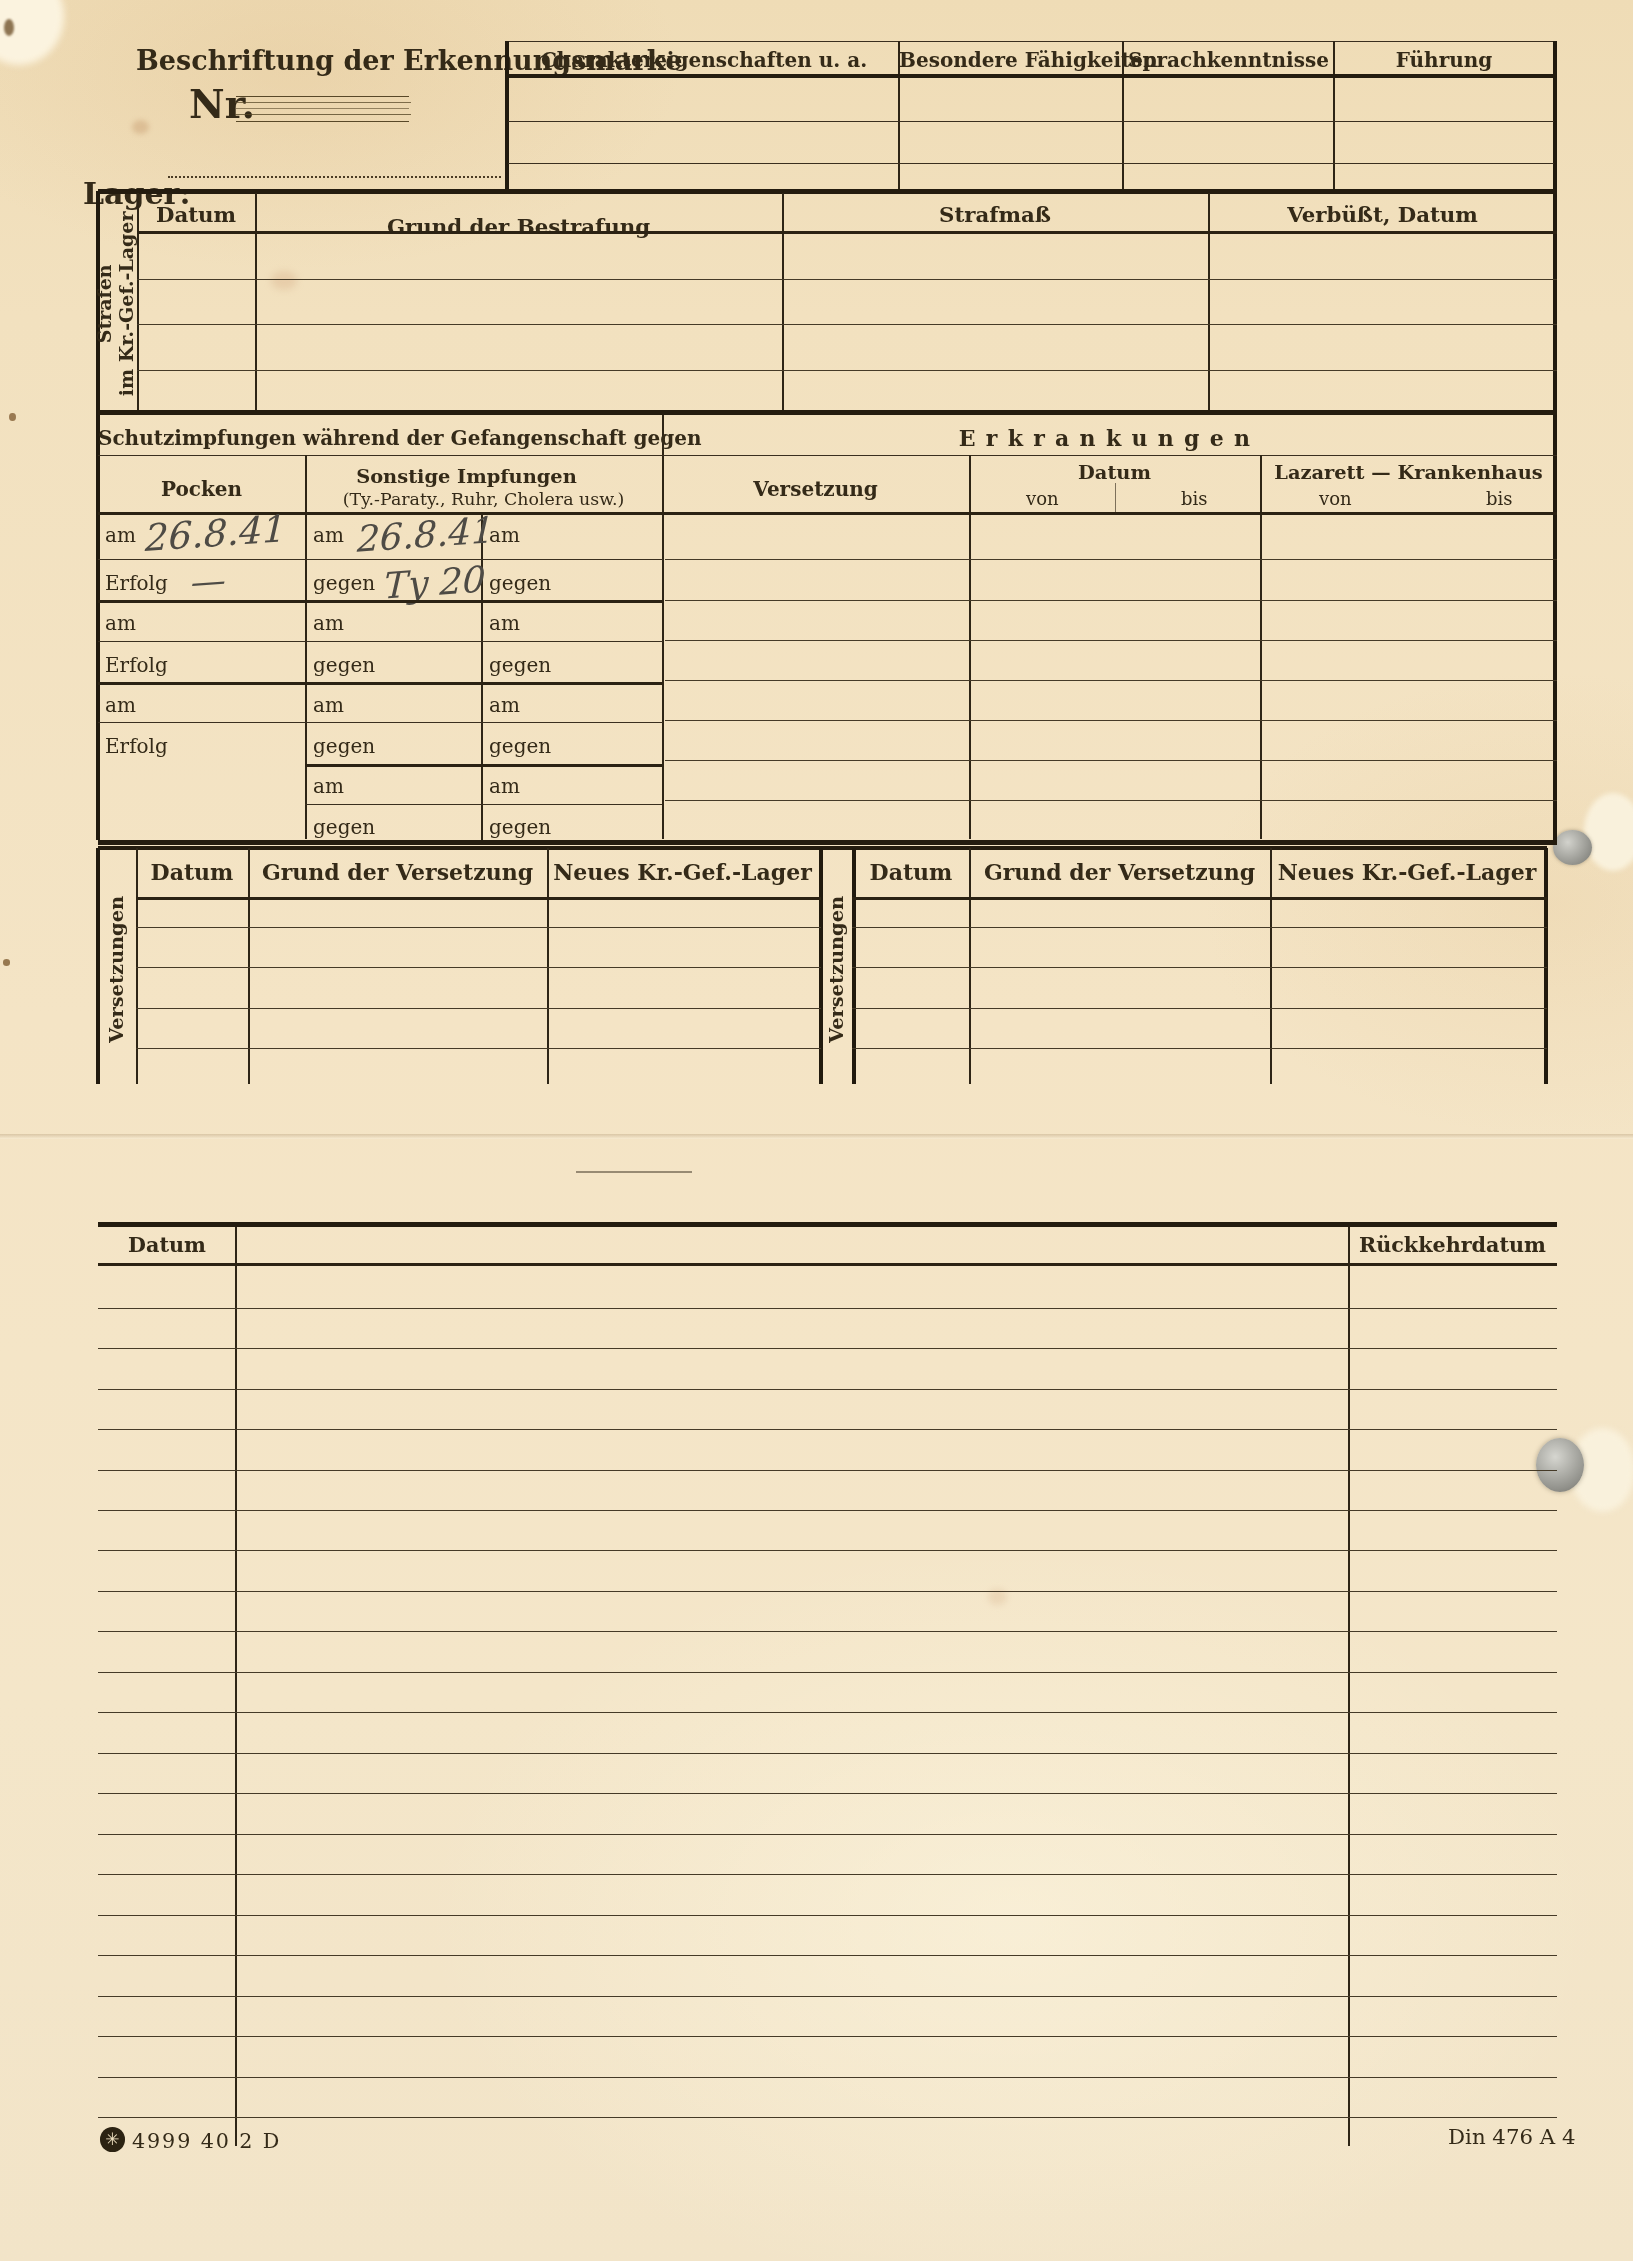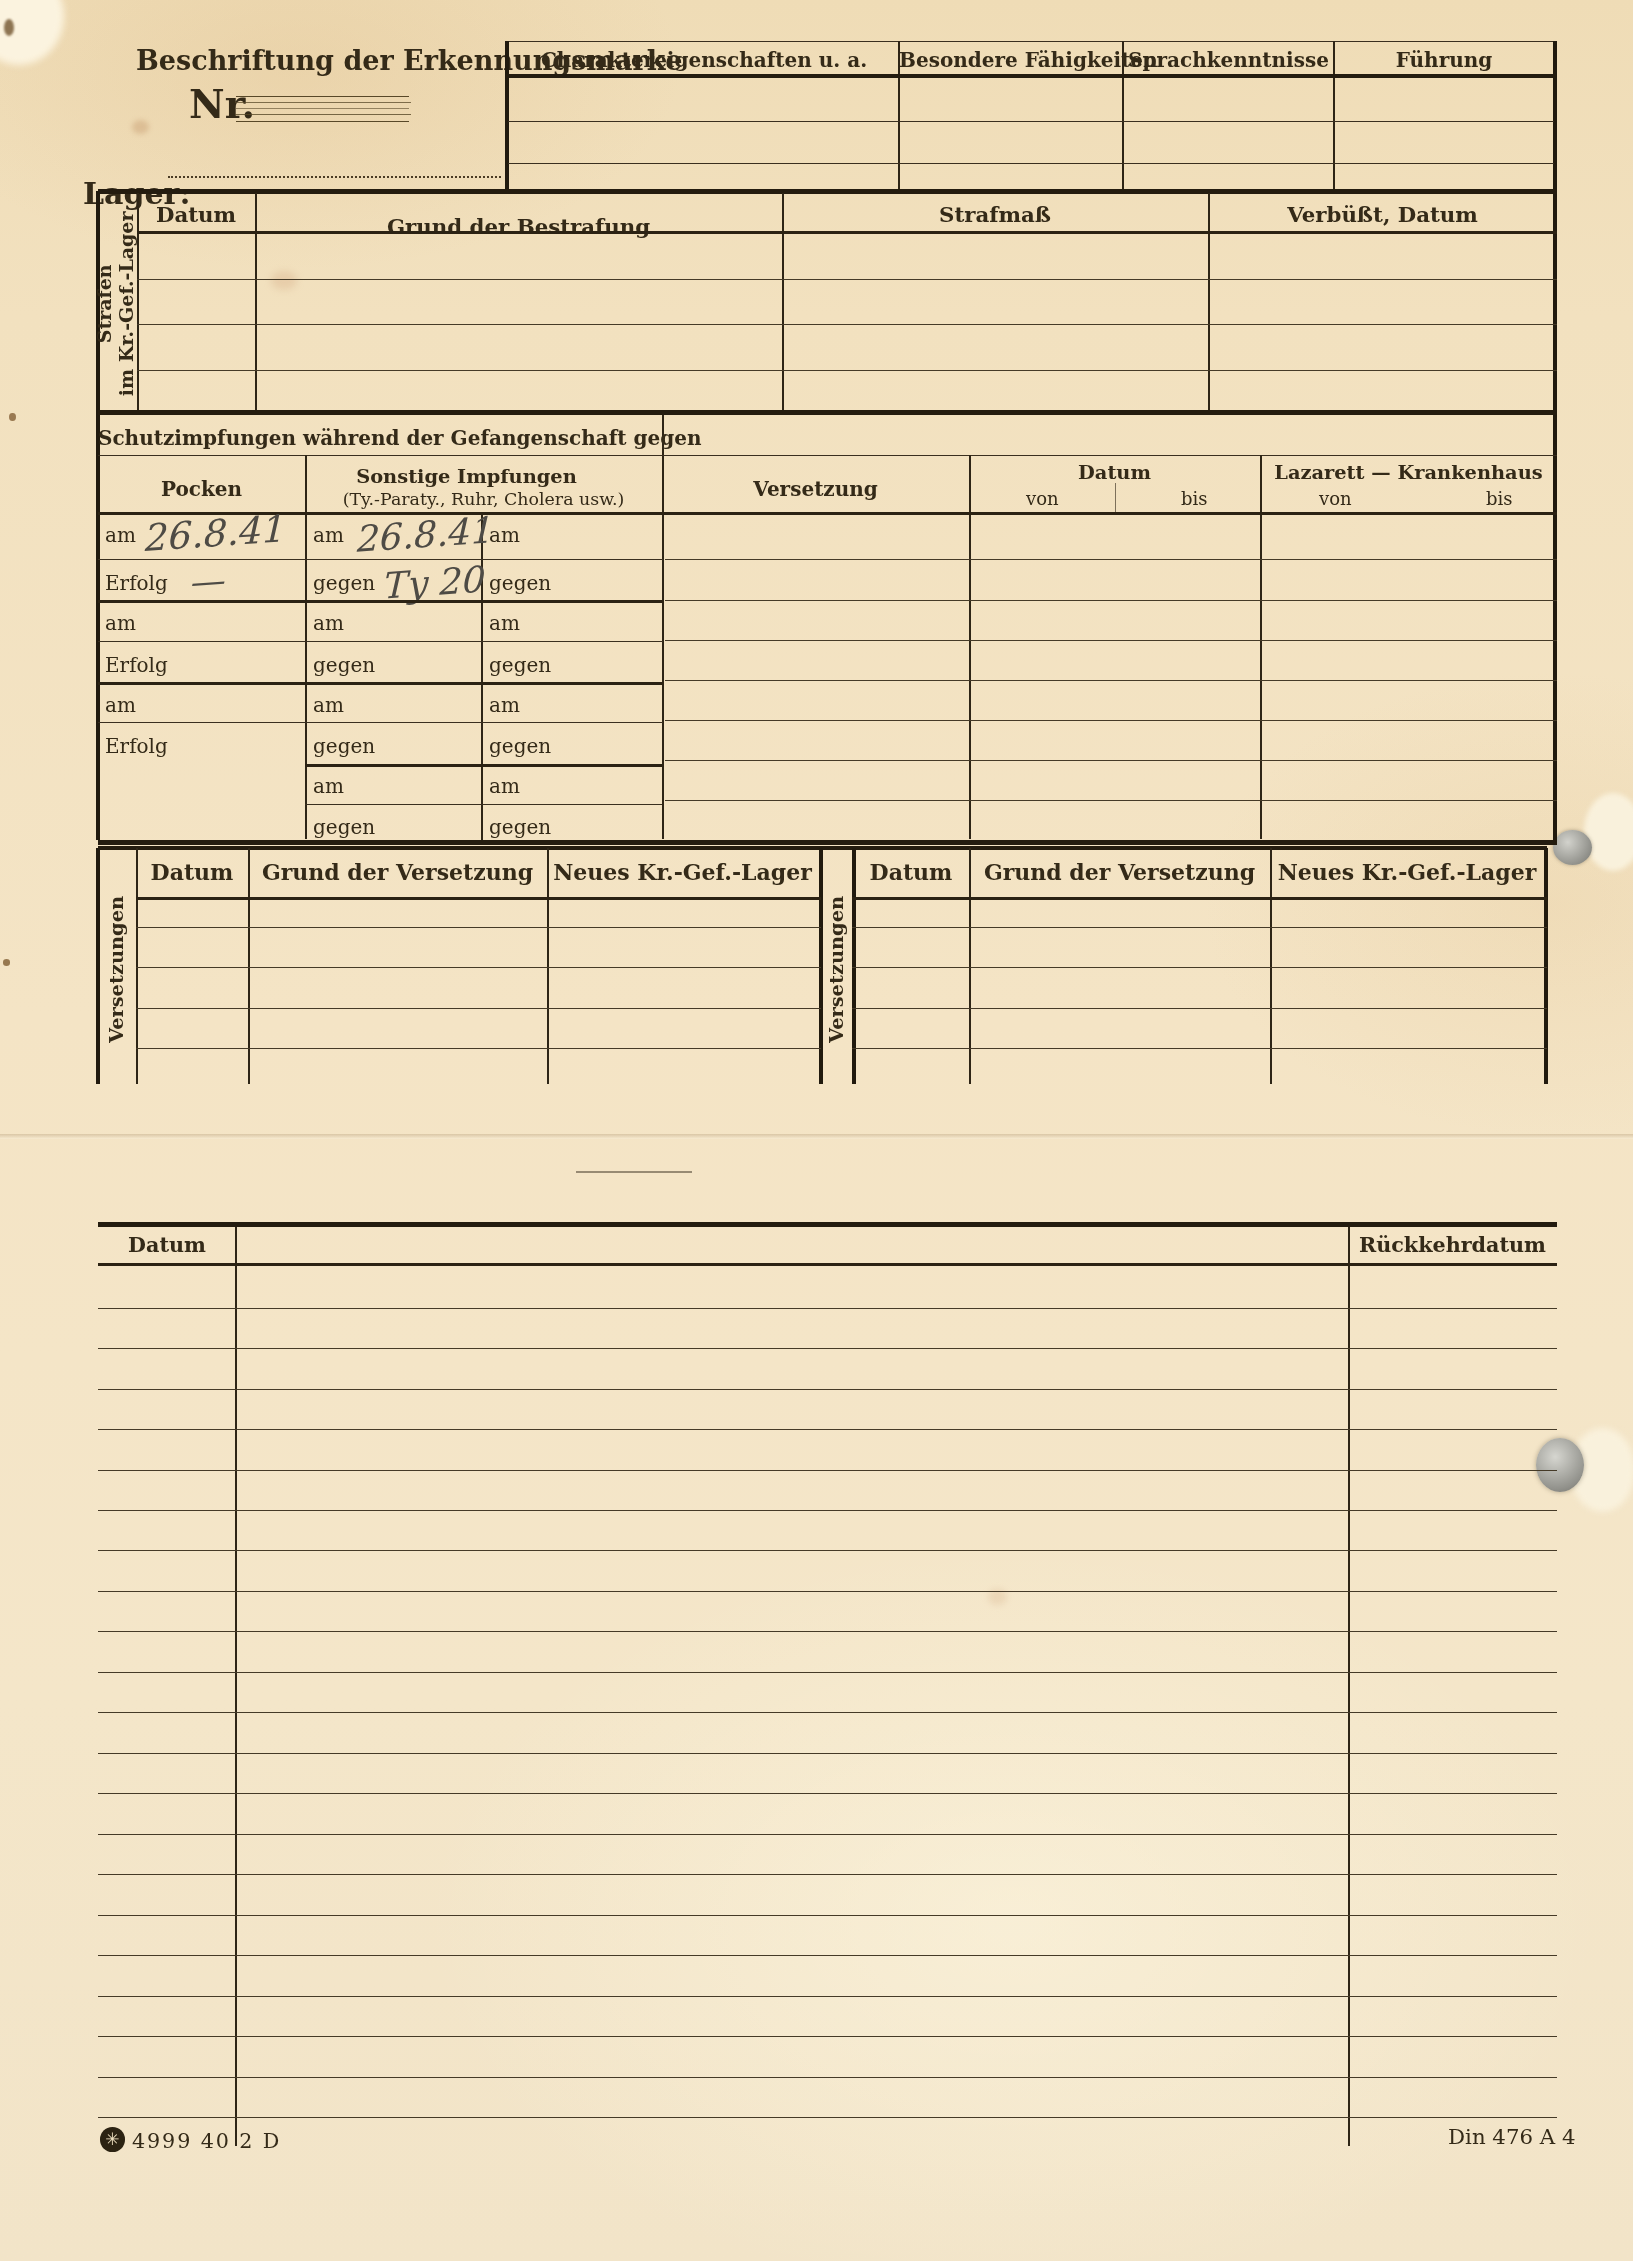--- a/index.html
+++ b/index.html
@@ -94,20 +94,21 @@
   <div class="hl med" style="left:137px;top:231px;width:1420px;"></div>
   <div style="position:absolute;left:137px;top:0;width:1420px;height:2261px;pointer-events:none;">
       <div class="rl" style="top: 279px;"></div>
       <div class="rl" style="top: 324px;"></div>
       <div class="rl" style="top: 370px;"></div>
     </div>
   <div class="hl thick" style="left:98px;top:410px;width:1459px;height:5.2px;"></div>
 
   <div class="vl" style="left:662px;top:415px;height:424px;"></div>
   <div class="fr ctr" style="left:98px;top:426px;width:565px;font-size:20px;">Schutzimpfungen während der Gefangenschaft gegen</div>
+  <div class="fr ctr" style="left:662px;top:425px;width:895px;font-size:22px;letter-spacing:10.3px;">Erkrankungen</div>
   <div class="hl" style="left:98px;top:455px;width:1459px;"></div>
   <div class="vl" style="left:305px;top:455px;height:384px;"></div>
   <div class="vl" style="left:969px;top:455px;height:384px;"></div>
   <div class="vl" style="left:1260px;top:455px;height:384px;"></div>
   <div class="fr ctr" style="left:98px;top:477px;width:207px;font-size:20px;">Pocken</div>
   <div class="fr ctr" style="left:305px;top:465px;width:323px;font-size:19.4px;">Sonstige Impfungen</div>
   <div class="fr ctr" style="left:305px;top:489px;width:357px;font-size:17.4px;font-weight:normal;">(Ty.-Paraty., Ruhr, Cholera usw.)</div>
   <div class="fr ctr" style="left:662px;top:477px;width:307px;font-size:20px;">Versetzung</div>
   <div class="fr ctr" style="left:969px;top:461px;width:291px;font-size:19.4px;">Datum</div>
   <div class="fr" style="left:1026px;top:488px;font-size:18px;font-weight:normal;">von</div>

